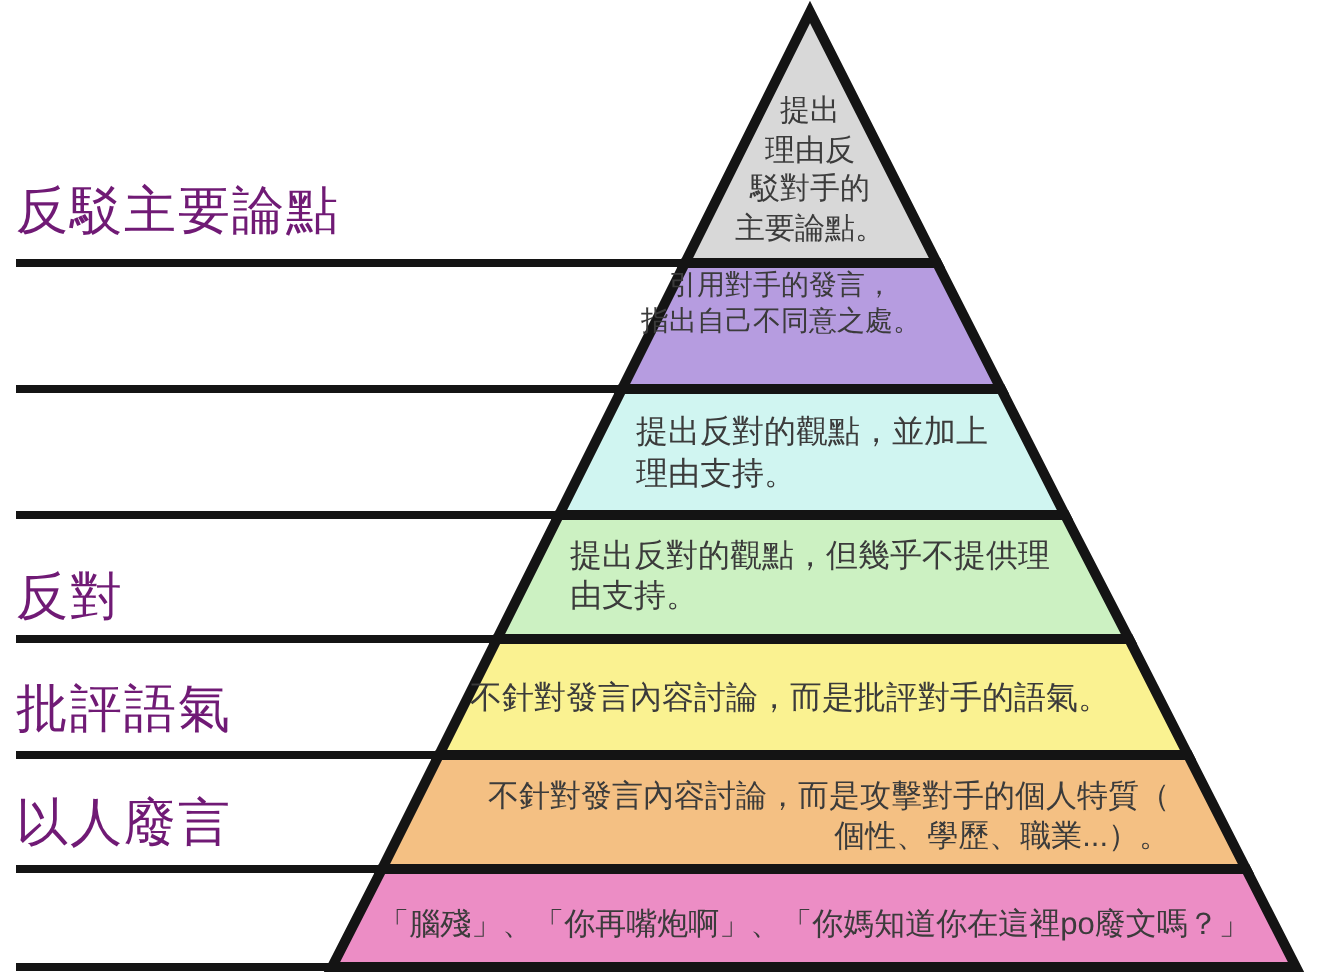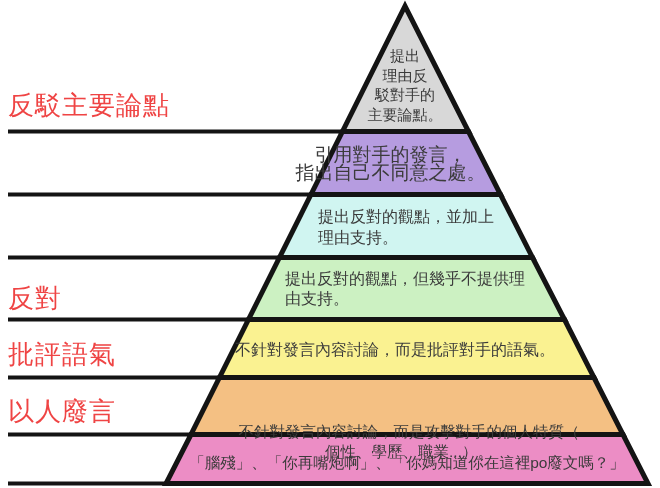--- a/index.html
+++ b/index.html
@@ -2,32 +2,32 @@
 <html><head>
 <meta charset="utf-8">
 <style>
   html,body{margin:0;padding:0;background:#ffffff;}
   .stage{
     position:relative;width:660px;height:488px;overflow:hidden;background:#ffffff;
     font-family:"Liberation Sans","DejaVu Sans",sans-serif;
   }
   .stage svg{position:absolute;left:0;top:0;}
   .tier-label{
-    position:absolute;left:8px;color:#ef4444;font-size:26px;letter-spacing:1px;
+    position:absolute;left:8px;color:#701a75;font-size:26px;letter-spacing:1px;
     white-space:nowrap;line-height:30px;
   }
   .tier-desc{
     position:absolute;color:#3b3b3b;white-space:pre-line;font-weight:400;
   }
   .d1{left:320px;top:46px;width:170px;text-align:center;font-size:15px;line-height:19.5px;}
-  .d2{left:288px;top:146px;width:205px;text-align:center;font-size:19px;line-height:17.5px;}
+  .d2{left:288px;top:134px;width:205px;text-align:center;font-size:14px;line-height:17.5px;}
   .d3{left:318px;top:206px;width:210px;text-align:left;font-size:16px;line-height:21px;}
   .d4{left:285px;top:269px;width:270px;text-align:left;font-size:16px;line-height:20px;}
   .d5{left:235px;top:340px;width:345px;font-size:16px;line-height:19px;}
-  .d6{left:233px;top:389px;width:352px;text-align:center;font-size:15.5px;line-height:19.5px;margin-top:33px;}
+  .d6{left:233px;top:389px;width:352px;text-align:right;font-size:15.5px;line-height:19.5px;}
   .d7{left:168px;top:453px;width:478px;text-align:center;font-size:15.5px;line-height:19px;}
 </style>
 </head>
 <body>
 
 <div class="stage">
 
   <svg width="660" height="488" viewBox="0 0 660 488">
     <g stroke="#141414" stroke-width="5" stroke-linejoin="miter">
       <polygon points="405,6 342.5,131.5 468.5,131.5" fill="#d8d8d8"></polygon>

